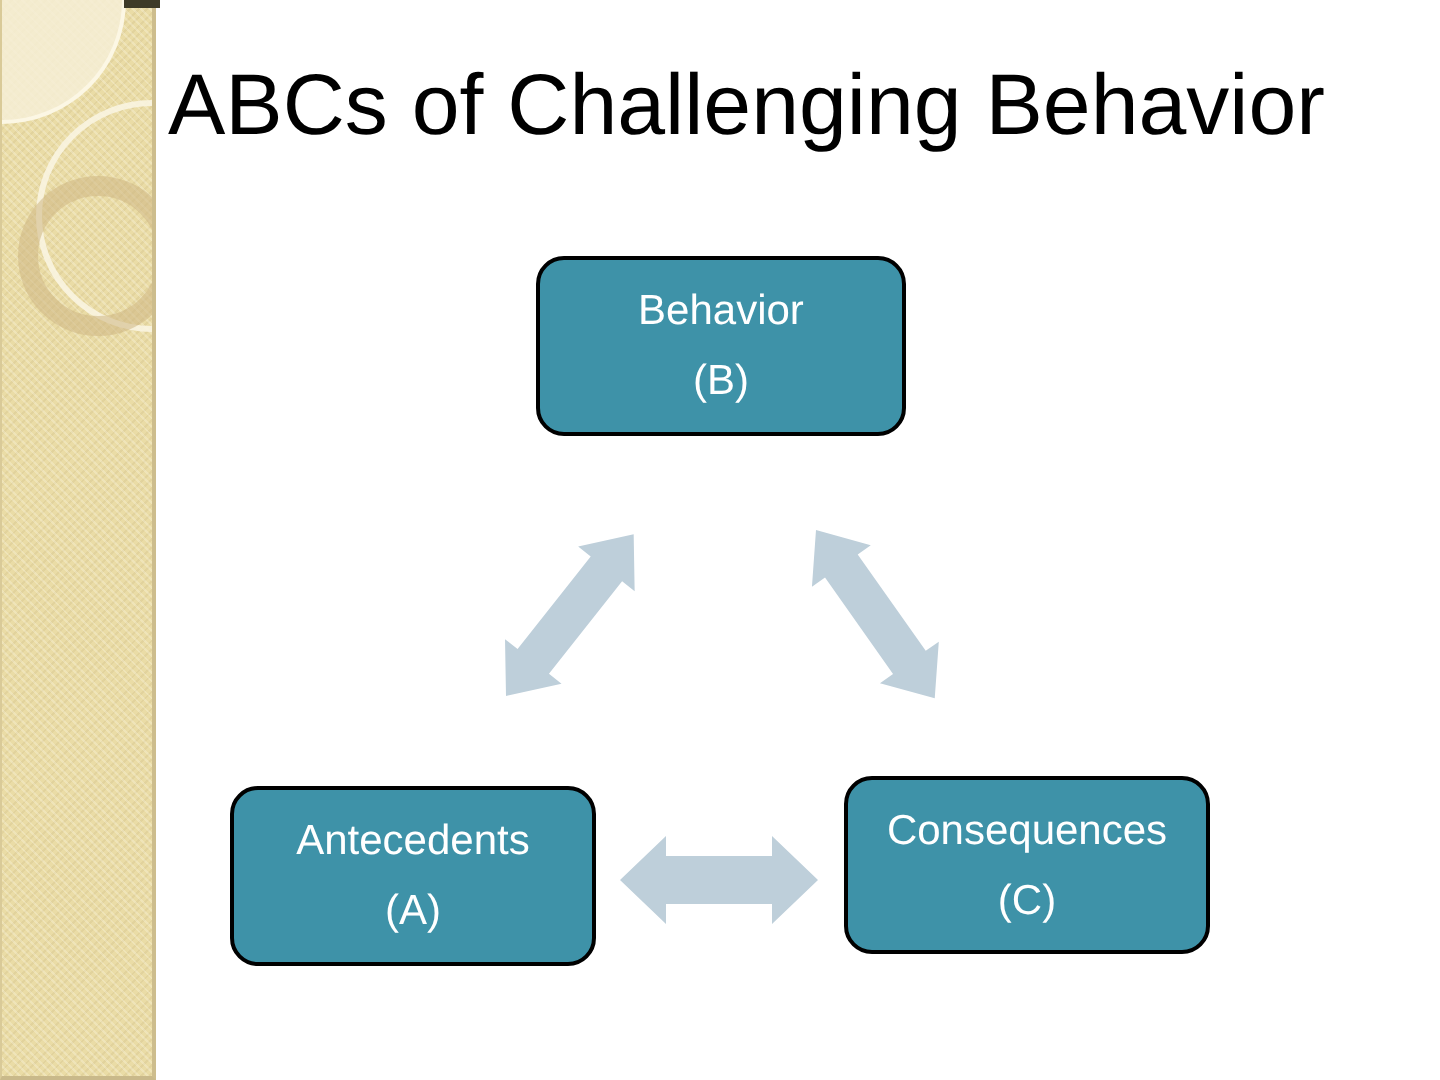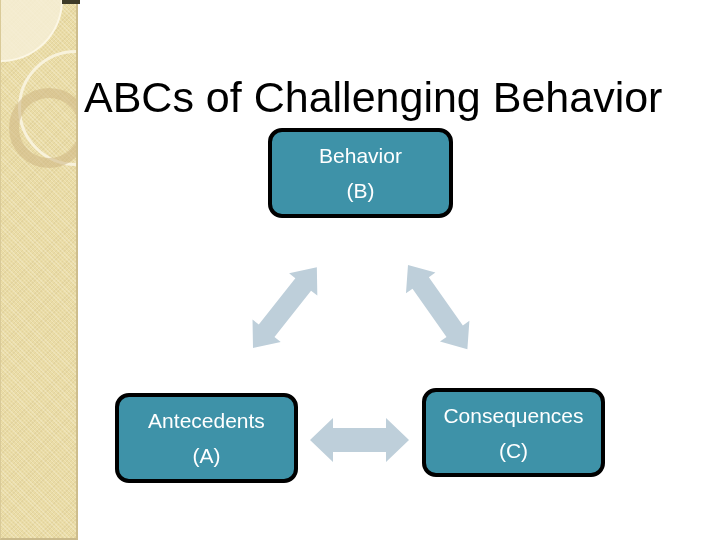--- a/index.html
+++ b/index.html
@@ -57,27 +57,26 @@
   }
   
   .title {
     position: absolute;
     left: 84px; top: 28px;
     width: 630px;
     font-size: 43px;
     line-height: 50px;
     color: #000000;
     white-space: nowrap;
-    margin-top: 44px;
   }
   
   .node {
     position: absolute;
     background: #3E92A8;
-    border: 4px solid #000000;
+    border: 2px solid #000000;
     border-radius: 14px;
     color: #ffffff;
     display: flex;
     flex-direction: column;
     justify-content: center;
     align-items: center;
     text-align: center;
     font-size: 21px;
     line-height: 35px;
   }

